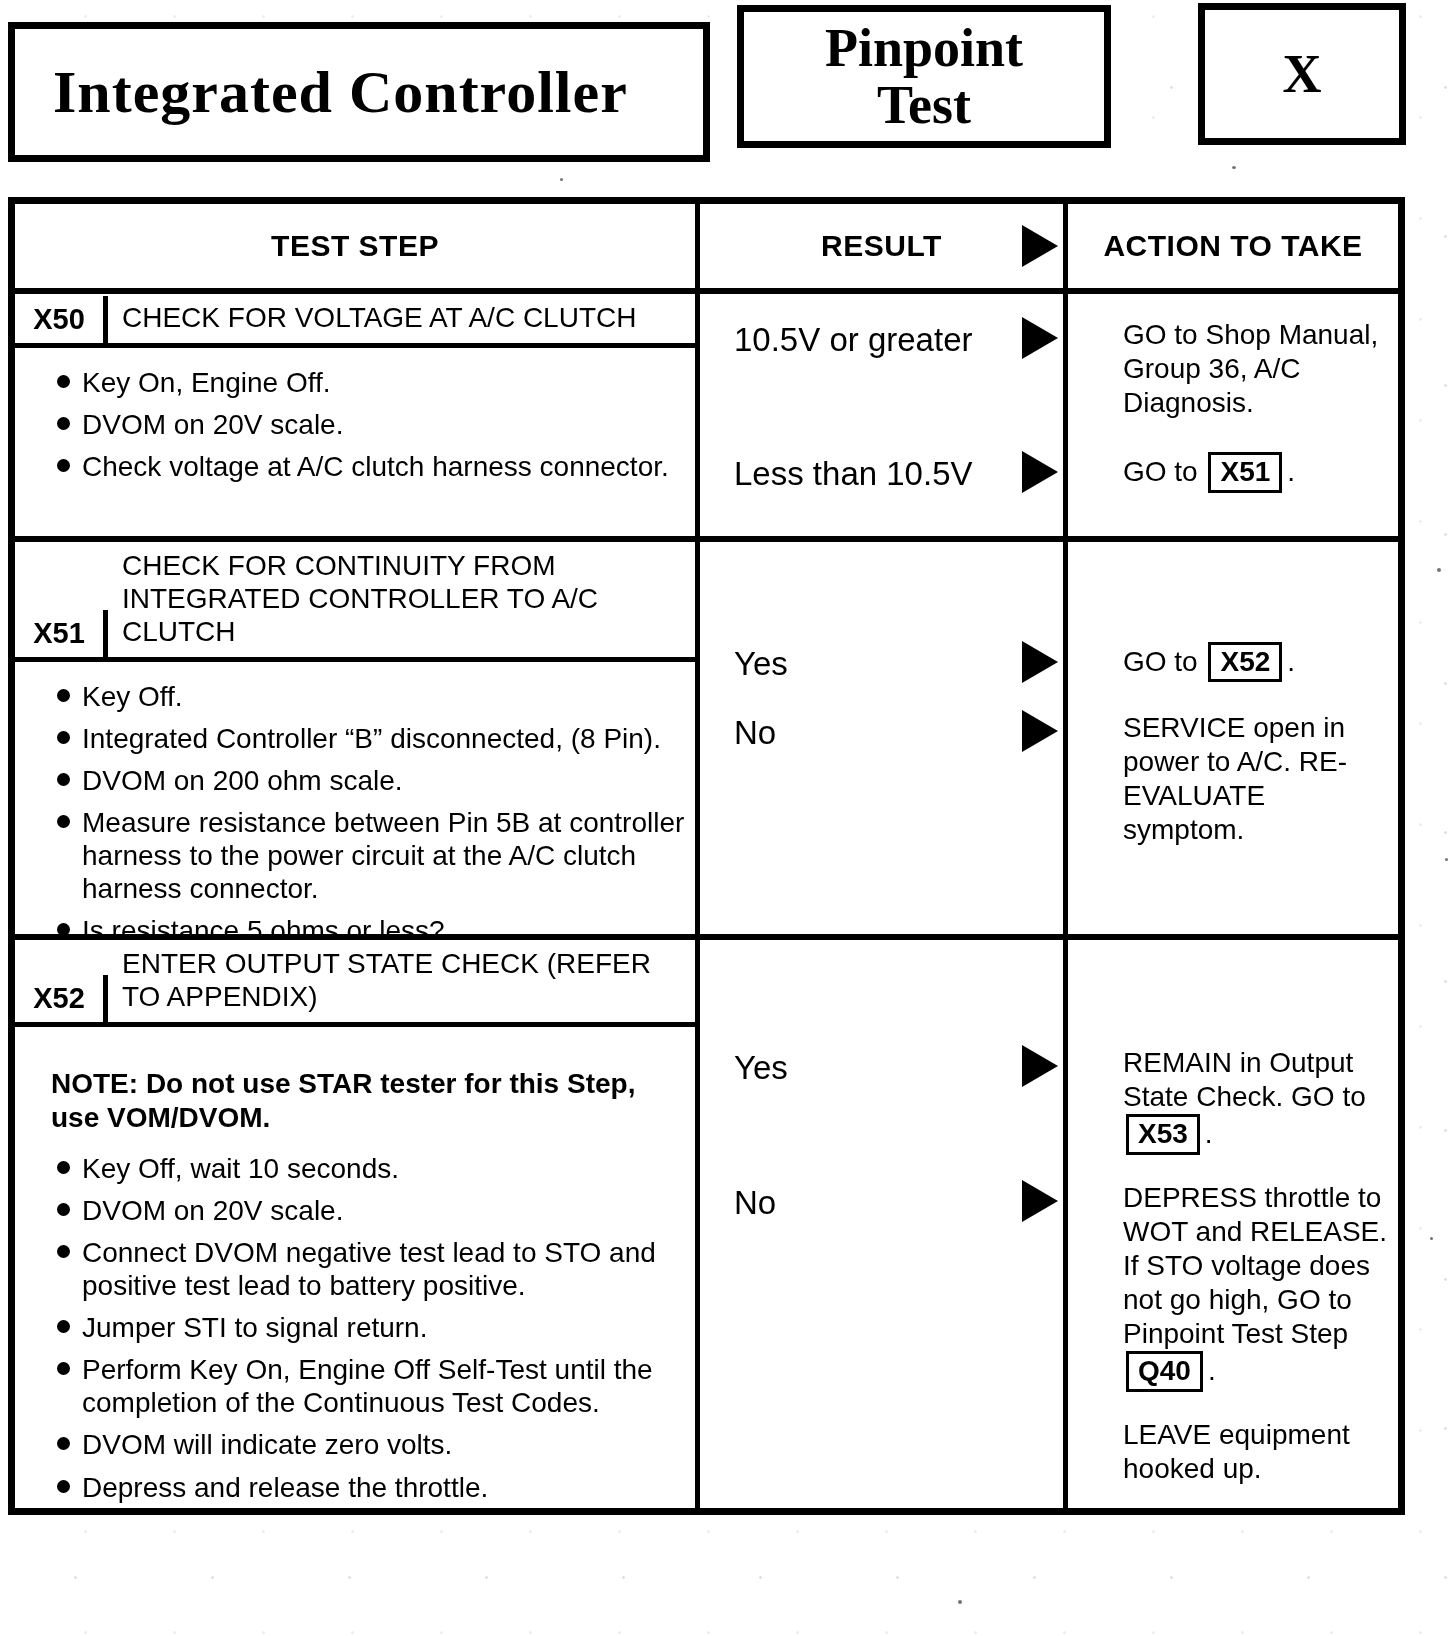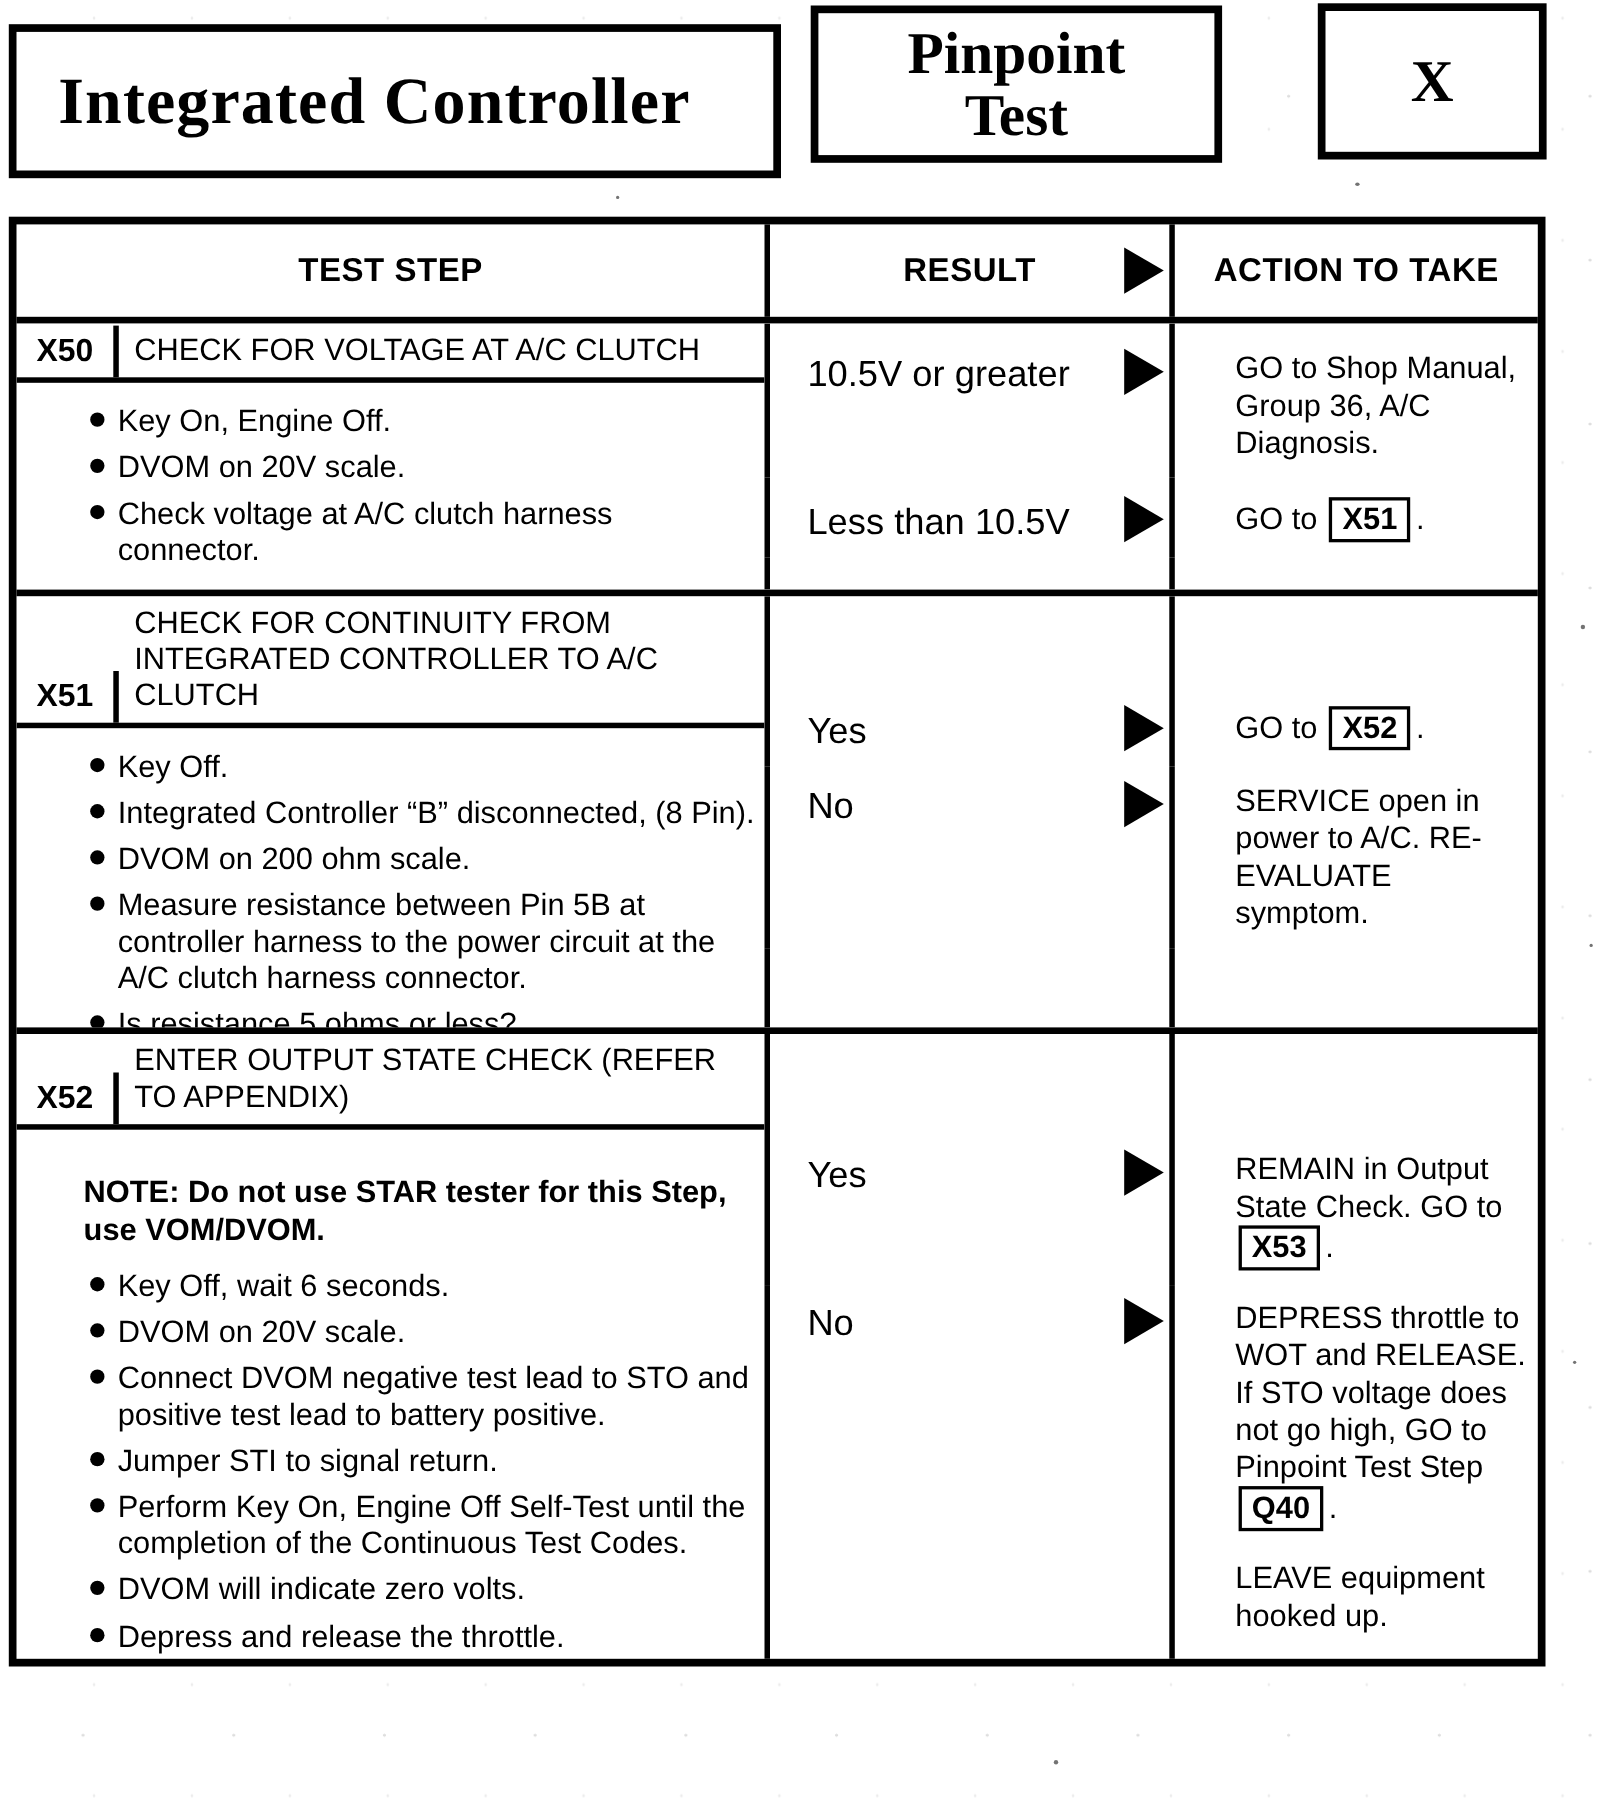--- a/index.html
+++ b/index.html
@@ -32,21 +32,21 @@
          border-left:36px solid #000; flex:0 0 auto; }
   .th2 .tri { position:absolute; right:5px; top:50%; transform:translateY(-50%); }
   .section { display:grid; grid-template-columns:680px 1fr; border-bottom:6px solid #000; overflow:hidden; }
   .section.last { border-bottom:none; }
   
   .c1 { overflow:hidden; }
   .head { display:flex; border-bottom:5px solid #000;align-items:flex-end; }
   .hid { width:88px; flex:0 0 88px; border-right:5px solid #000; font-weight:bold; font-size:29px;
          padding:7px 0 7px 0; text-align:center; }
   .htitle { flex:1; font-size:28px; line-height:1.18; padding:7px 14px 9px 14px; }
-  .body { padding:18px 8px 0 30px; font-size:28px; line-height:1.18;margin-left:25px; }
+  .body { padding:18px 8px 0 30px; font-size:28px; line-height:1.18; }
   .bullet { position:relative; padding-left:37px; margin-bottom:9px; }
   .bullet::before { content:""; position:absolute; left:12px; top:9px; width:13px; height:13px;
                     border-radius:50%; background:#000; }
   .note { font-weight:bold; line-height:1.2; margin:22px 0 18px 6px; padding-right:18px; }
   
   .rgt { display:grid; grid-template-columns:368px 1fr; grid-template-rows:auto auto 1fr; height:100%; }
   .rc, .ac { border-left:5px solid #000; box-sizing:border-box; }
   .rc { padding:0 5px 14px 34px; display:flex; align-items:flex-start; justify-content:space-between; font-size:33px; }
   .rc .rtext { padding-top:3px; }
   .rc .tri { margin-left:6px; margin-top:-1px; }
@@ -160,21 +160,21 @@
     </div>
 
     <div class="section sx52 last">
       <div class="c1">
         <div class="head">
           <div class="hid">X52</div>
           <div class="htitle">ENTER OUTPUT STATE CHECK (REFER TO APPENDIX)</div>
         </div>
         <div class="body">
           <div class="note">NOTE: Do not use STAR tester for this Step, use VOM/DVOM.</div>
-          <div class="bullet">Key Off, wait 6 seconds.</div>
+          <div class="bullet">Key Off, wait 10 seconds.</div>
           <div class="bullet">DVOM on 20V scale.</div>
           <div class="bullet">Connect DVOM negative test lead to STO and positive test lead to battery positive.</div>
           <div class="bullet">Jumper STI to signal return.</div>
           <div class="bullet">Perform Key On, Engine Off Self-Test until the completion of the Continuous Test Codes.</div>
           <div class="bullet">DVOM will indicate zero volts.</div>
           <div class="bullet">Depress and release the throttle.</div>
           <div class="bullet">Did DVOM reading change to a high voltage reading?</div>
         </div>
       </div>
       <div class="rgt">

